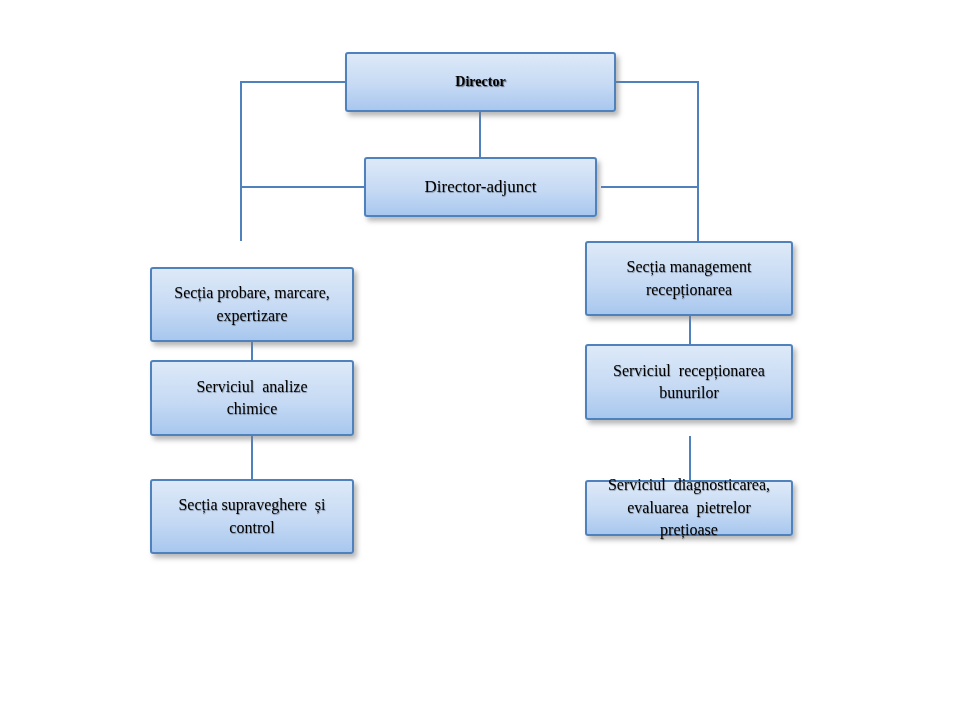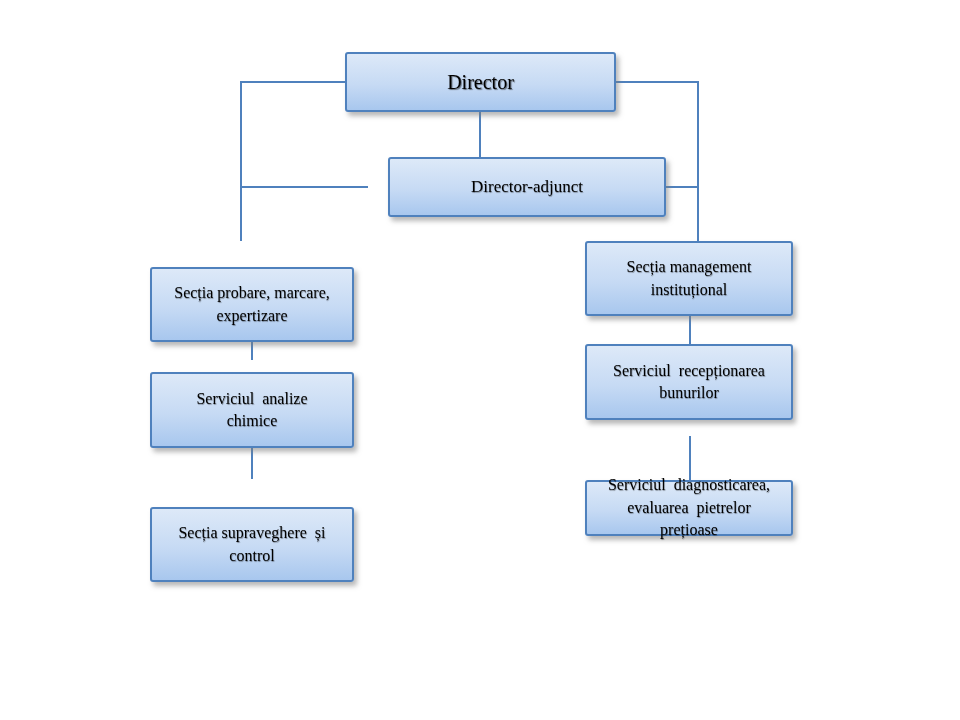--- a/index.html
+++ b/index.html
@@ -29,22 +29,22 @@
     color: #000000;
     font-size: 16px;
   }
   .node .label {
     white-space: pre-wrap;
     line-height: 1.4;
     text-shadow: 0.6px 0.8px 0.8px rgba(0,0,0,0.35);
     padding: 2px 4px;
   }
   .node--director {
-    font-size: 20px;
-    font-weight: normal;
+    font-size: 14px;
+    font-weight: bold;
   }
   .node--director .label {
     text-shadow: 1px 1.2px 1px rgba(0,0,0,0.5);
   }
   .node--adjunct {
     font-size: 17px;
   }
   .conn {
     position: absolute;
     background: #4f81bd;
@@ -70,42 +70,42 @@
   <div class="conn v" style="left:251px; top:316px; height:44px;"></div>
   <div class="conn v" style="left:251px; top:436px; height:43px;"></div>
 
   <div class="conn v" style="left:689px; top:316px; height:44px;"></div>
   <div class="conn v" style="left:689px; top:436px; height:44px;"></div>
 
   <div class="node node--director" style="left:345px; top:52px; width:271px; height:60px;">
     <span class="label">Director</span>
   </div>
 
-  <div class="node node--adjunct" style="left:388px; top:157px; width:278px; height:60px;">
+  <div class="node node--adjunct" style="left:364px; top:157px; width:233px; height:60px;">
     <span class="label">Director-adjunct</span>
   </div>
 
   <div class="node" style="left:150px; top:241px; width:204px; height:75px;margin-top:26px;">
     <span class="label">Secția probare, marcare,
 expertizare</span>
   </div>
 
-  <div class="node" style="left:150px; top:360px; width:204px; height:76px;margin-top:12px;">
+  <div class="node" style="left:150px; top:360px; width:204px; height:76px;">
     <span class="label">Serviciul  analize
 chimice</span>
   </div>
 
-  <div class="node" style="left:150px; top:479px; width:204px; height:75px;margin-top:28px;">
+  <div class="node" style="left:150px; top:479px; width:204px; height:75px;">
     <span class="label">Secția supraveghere  și
 control</span>
   </div>
 
   <div class="node" style="left:585px; top:241px; width:208px; height:75px;">
     <span class="label">Secția management
-instituțional</span>
+recepționarea</span>
   </div>
 
   <div class="node" style="left:585px; top:344px; width:208px; height:76px;">
     <span class="label">Serviciul  recepționarea
 bunurilor</span>
   </div>
 
   <div class="node" style="left:585px; top:480px; width:208px; height:56px;">
     <span class="label">Serviciul  diagnosticarea,
 evaluarea  pietrelor

